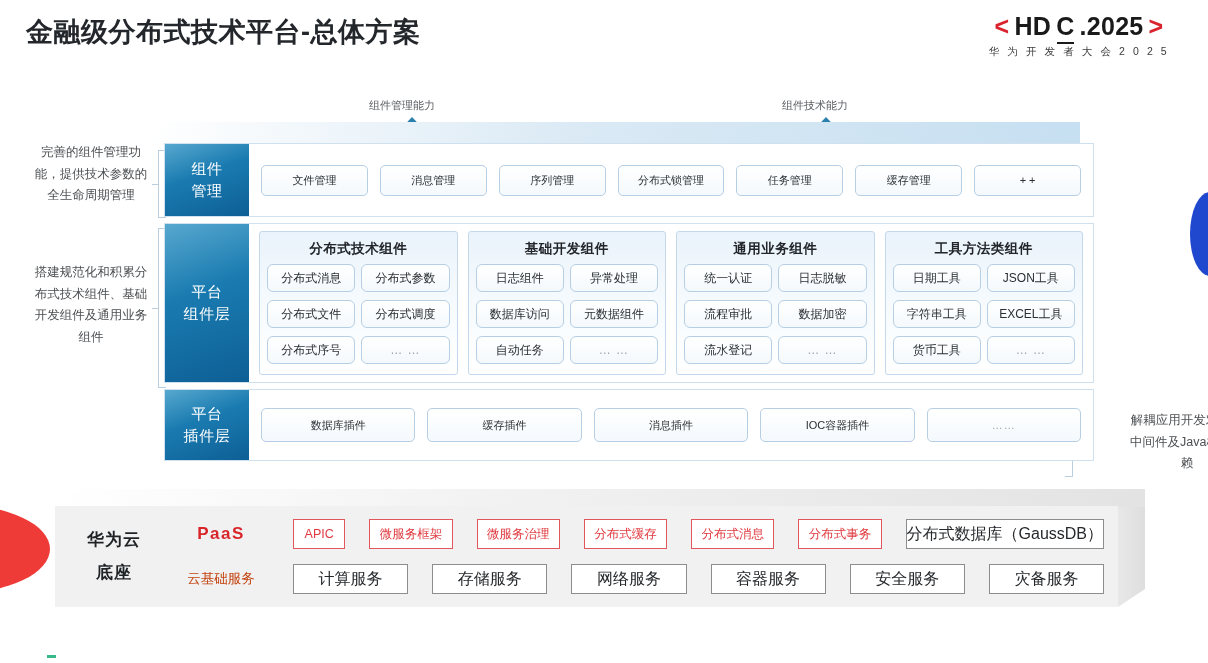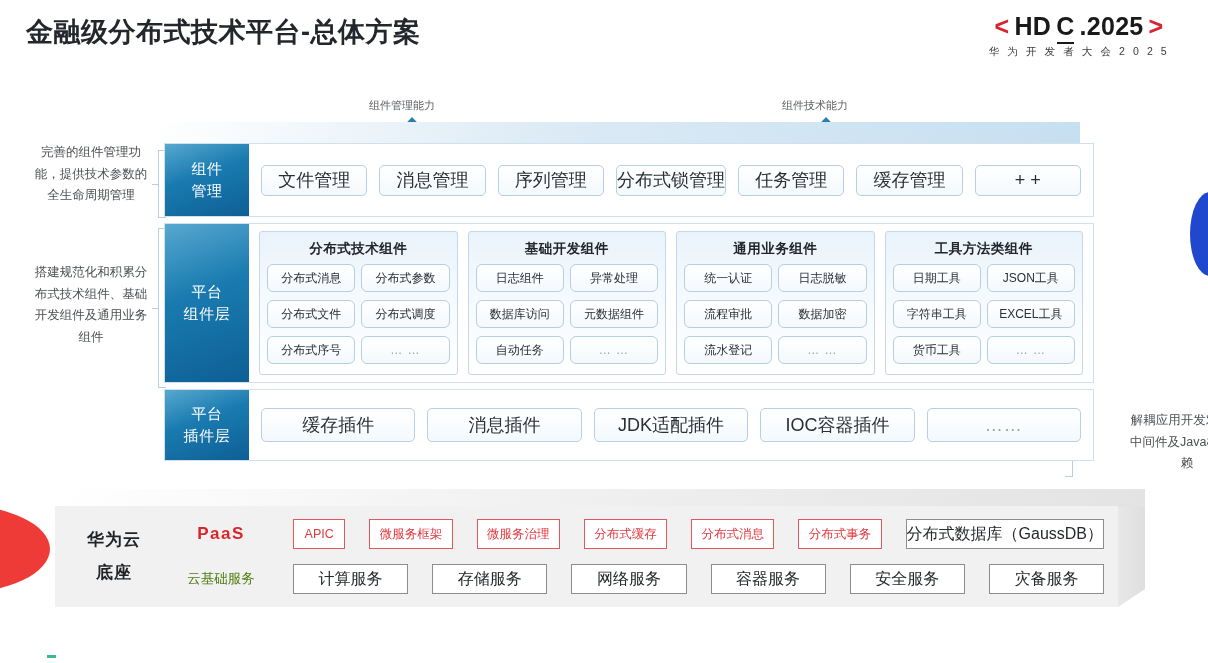--- a/index.html
+++ b/index.html
@@ -97,21 +97,21 @@
     display: flex; flex-direction: column; align-items: center; justify-content: center;
     line-height: 1.45; letter-spacing: .6px;
   }
   .layer-body { flex: 1; display: flex; align-items: center; }
 
   
   .pill {
     border: 1px solid #b6cfe4;
     border-radius: 5px;
     background: linear-gradient(180deg,#ffffff 0%, #f4f9fd 100%);
-    color: #2b2f33; font-size: 18px;
+    color: #2b2f33; font-size: 11px;
     display: flex; align-items: center; justify-content: center;
     text-align: center; white-space: nowrap;
   }
   .pill.dots { color: #9aa3ab; letter-spacing: 1px; }
 
   
   #layer-mgmt { height: 74px; }
   #layer-mgmt .layer-body { padding: 0 12px; gap: 12px; }
   #layer-mgmt .pill { flex: 1; height: 31px; }
 
@@ -178,21 +178,21 @@
     font-size: 17px; font-weight: bold; color: #1f2326;
     line-height: 1.9; letter-spacing: 1px;
   }
   .cloud-rows { flex: 1; padding-right: 14px; }
   .cloud-row { display: flex; align-items: center; height: 34px; gap: 24px; }
   .cloud-row + .cloud-row { margin-top: 11px; }
   .row-tag {
     width: 96px; flex: 0 0 96px; text-align: center; white-space: nowrap;
   }
   .row-tag.paas { font-size: 17px; font-weight: bold; color: #d9252a; letter-spacing: 1.5px; }
-  .row-tag.basic { font-size: 13.5px; color: #4d7c0f; }
+  .row-tag.basic { font-size: 13.5px; color: #c2410c; }
   .red-box {
     border: 1.5px solid #e2575b; background: #fff;
     color: #e0393f; font-size: 12.5px;
     display: flex; align-items: center; justify-content: center;
     height: 30px; white-space: nowrap;
   }
   .gray-box {
     border: 1.5px solid #8d8d8d; background: #fff;
     color: #26292c; font-size: 16px;
     display: flex; align-items: center; justify-content: center;
@@ -325,23 +325,23 @@
 
       </div>
     </div>
 
     <div class="layer" id="layer-plugin">
       <div class="layer-label">
         <span>平台</span>
         <span>插件层</span>
       </div>
       <div class="layer-body">
+        <div class="pill">数据库插件</div>
         <div class="pill">缓存插件</div>
         <div class="pill">消息插件</div>
-        <div class="pill">JDK适配插件</div>
         <div class="pill">IOC容器插件</div>
         <div class="pill dots">……</div>
       </div>
     </div>
 
   </div>
 
   <div class="slab-top"></div>
   <div class="slab-right"></div>
 

